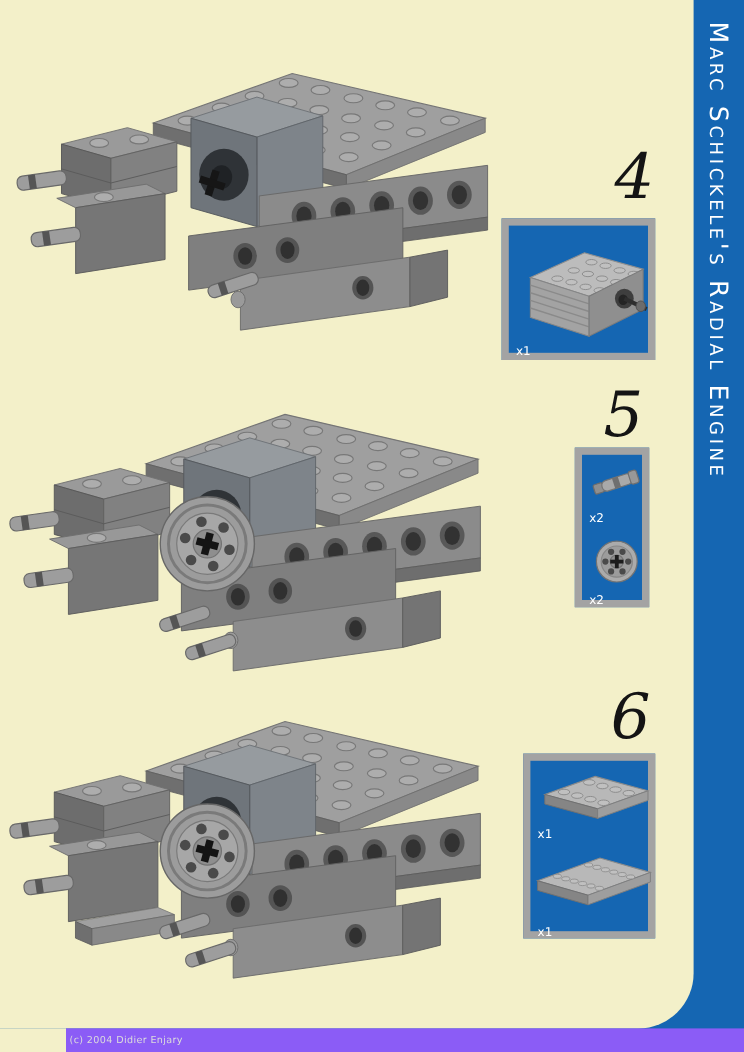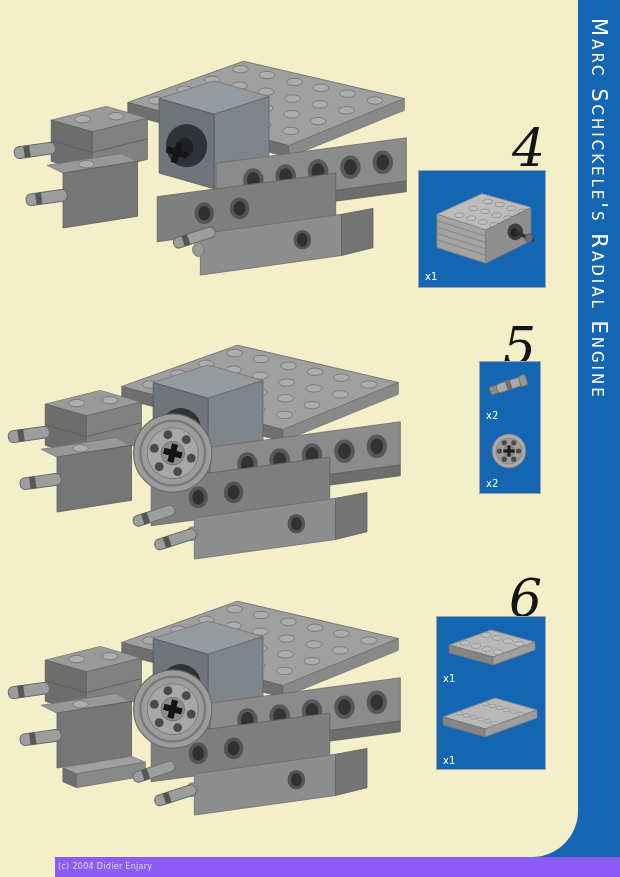--- a/index.html
+++ b/index.html
@@ -33,21 +33,22 @@
   .step-num {
     position:absolute; font-size:52px; color:#141414;
     font-family:"DejaVu Serif", serif; font-style:italic; line-height:1;
   }
   #step-num-4 { left:512px; top:122px; }
   #step-num-5 { left:503px; top:320px; }
   #step-num-6 { left:509px; top:572px; }
 
   .parts-box {
     position:absolute; background:#1566b2; box-sizing:border-box;
-    border:1px solid #a3a3a3;
+    border:6px solid #a3a3a3;
+    margin-top:12px;
   }
   #parts-box-4 { left:418px; top:170px; width:128px; height:118px; }
   #parts-box-5 { left:479px; top:361px; width:62px;  height:133px;text-align:center; }
   #parts-box-6 { left:436px; top:616px; width:110px; height:154px; }
   .part-img { position:absolute; }
   .count { position:absolute; color:#ffffff; font-size:10px; font-family:"DejaVu Sans", sans-serif; }
 
   
   .v4 .pulley, .v4 .double-pins, .v4 .extra-plate { display:none; }
   .v5 .single-pin, .v5 .extra-plate { display:none; }

